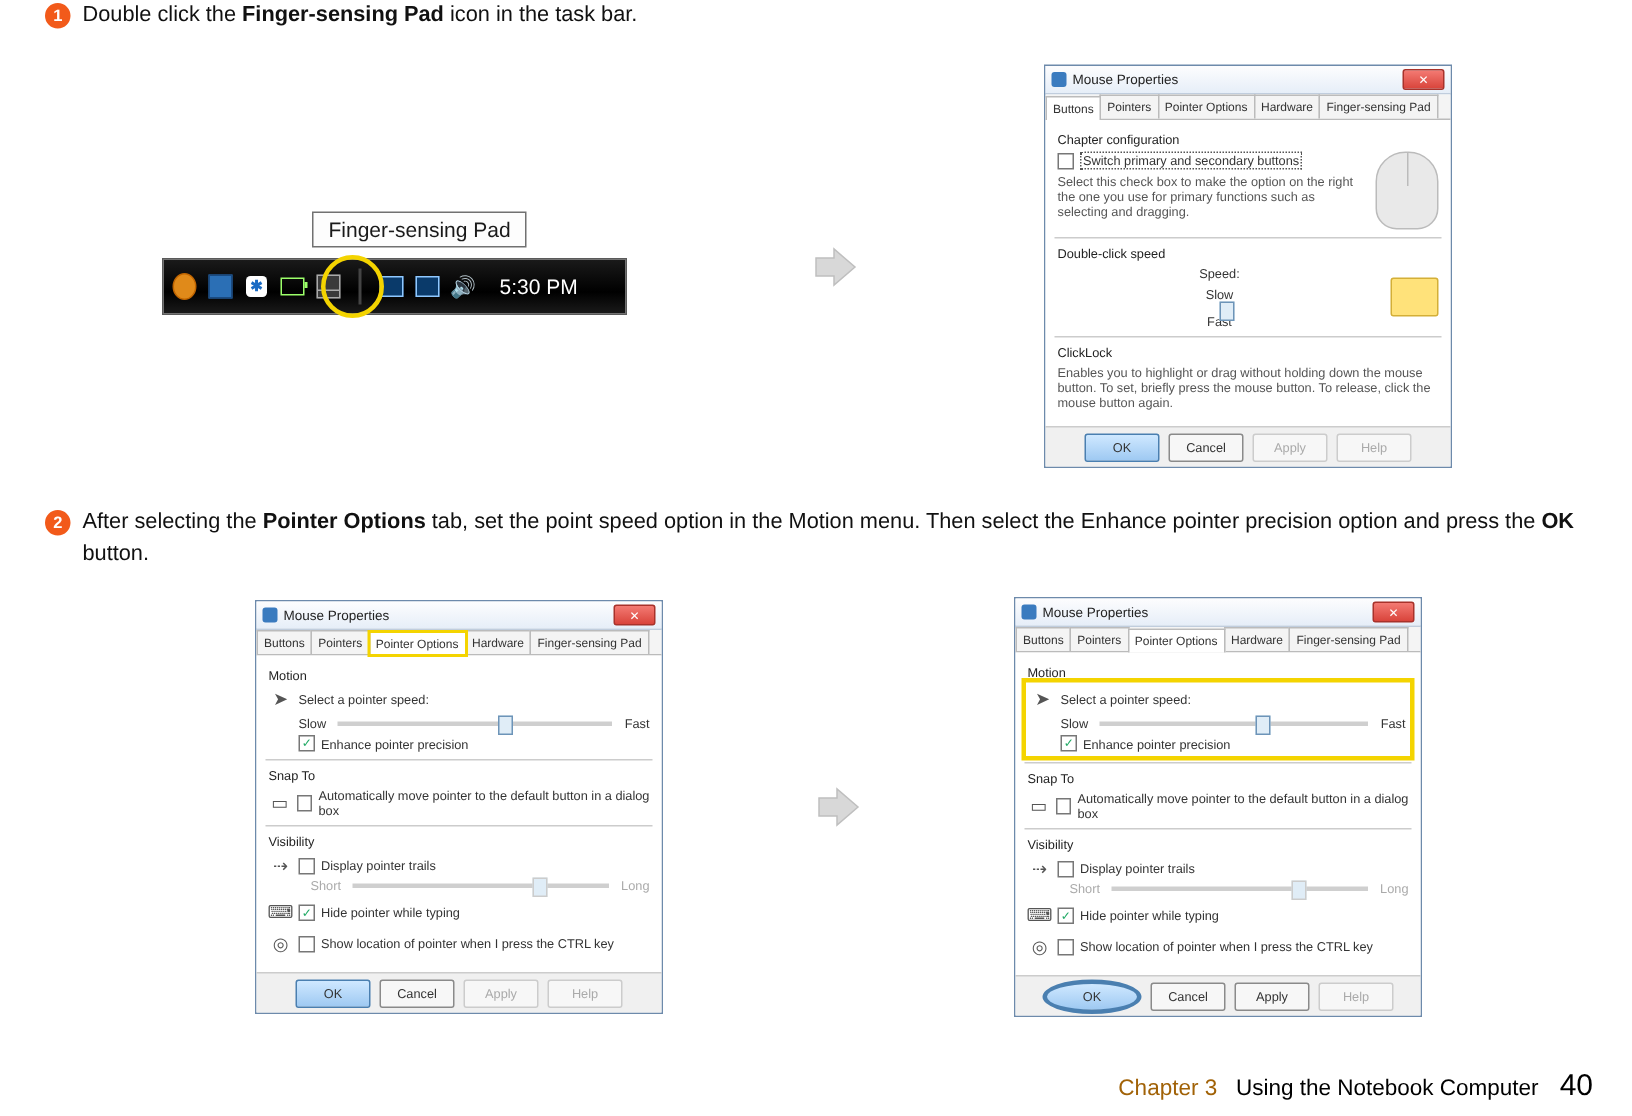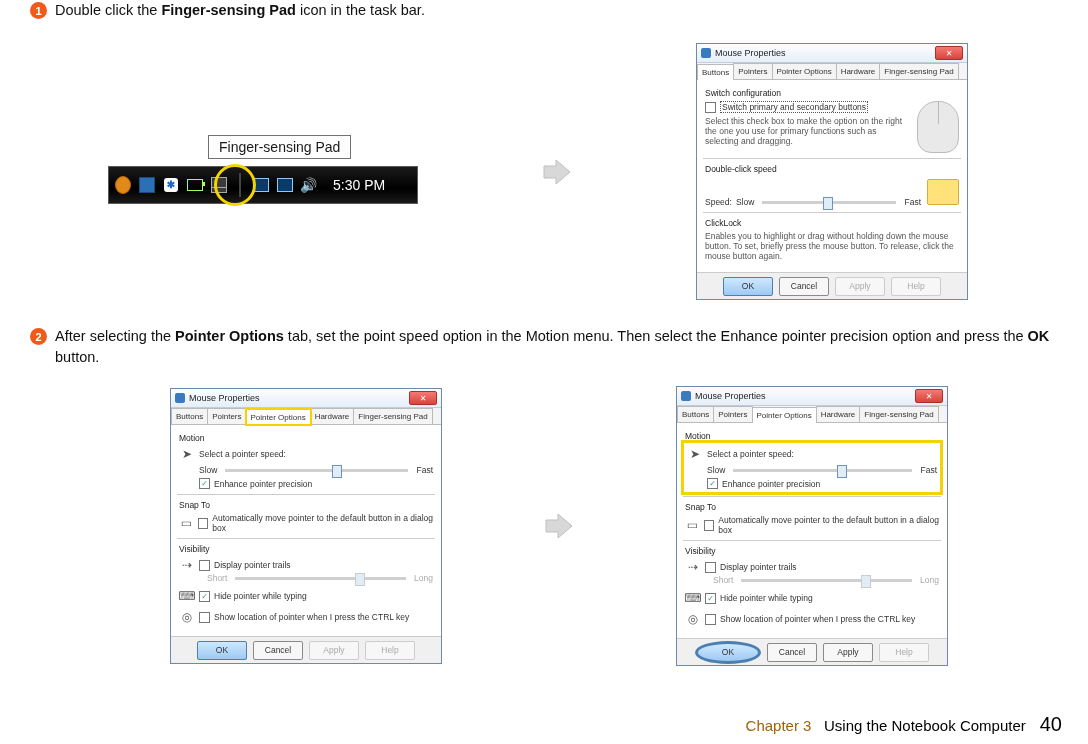--- a/index.html
+++ b/index.html
@@ -224,37 +224,37 @@
     </div>
     <div class="tabs">
       <span class="tab active">Buttons</span>
       <span class="tab">Pointers</span>
       <span class="tab">Pointer Options</span>
       <span class="tab">Hardware</span>
       <span class="tab">Finger-sensing Pad</span>
     </div>
     <div class="dlg-body">
       <div class="group">
-        <div class="gtitle">Switch configuration</div>
+        <div class="gtitle">Chapter configuration</div>
         <div style="display:flex;gap:6px;">
           <div style="flex:1;">
             <div class="row">
                 <span class="cb"></span>
                 <span style="border:1px dotted #555;padding:0 1px;">Switch primary and secondary buttons</span>
               </div>
             <div style="margin-top:3px;color:#555;">Select this check box to make the option on the right the one you use for primary functions such as selecting and dragging.</div>
           </div>
           <div class="mouseimg"></div>
         </div>
       </div>
       <div class="group">
         <div class="gtitle">Double-click speed</div>
         <div style="display:flex;gap:6px;">
           <div style="flex:1;">
-            <div class="row" style="margin-top:20px;">
+            <div class="row" style="margin-top:0;flex-direction:column;">
               <span>Speed:</span>
               <span>Slow</span>
               <div class="slider">
                   <span class="thumb" style="left:45%;"></span>
                 </div>
               <span>Fast</span>
             </div>
           </div>
           <div style="display:flex;align-items:center;">
               <div class="folderimg"></div>

